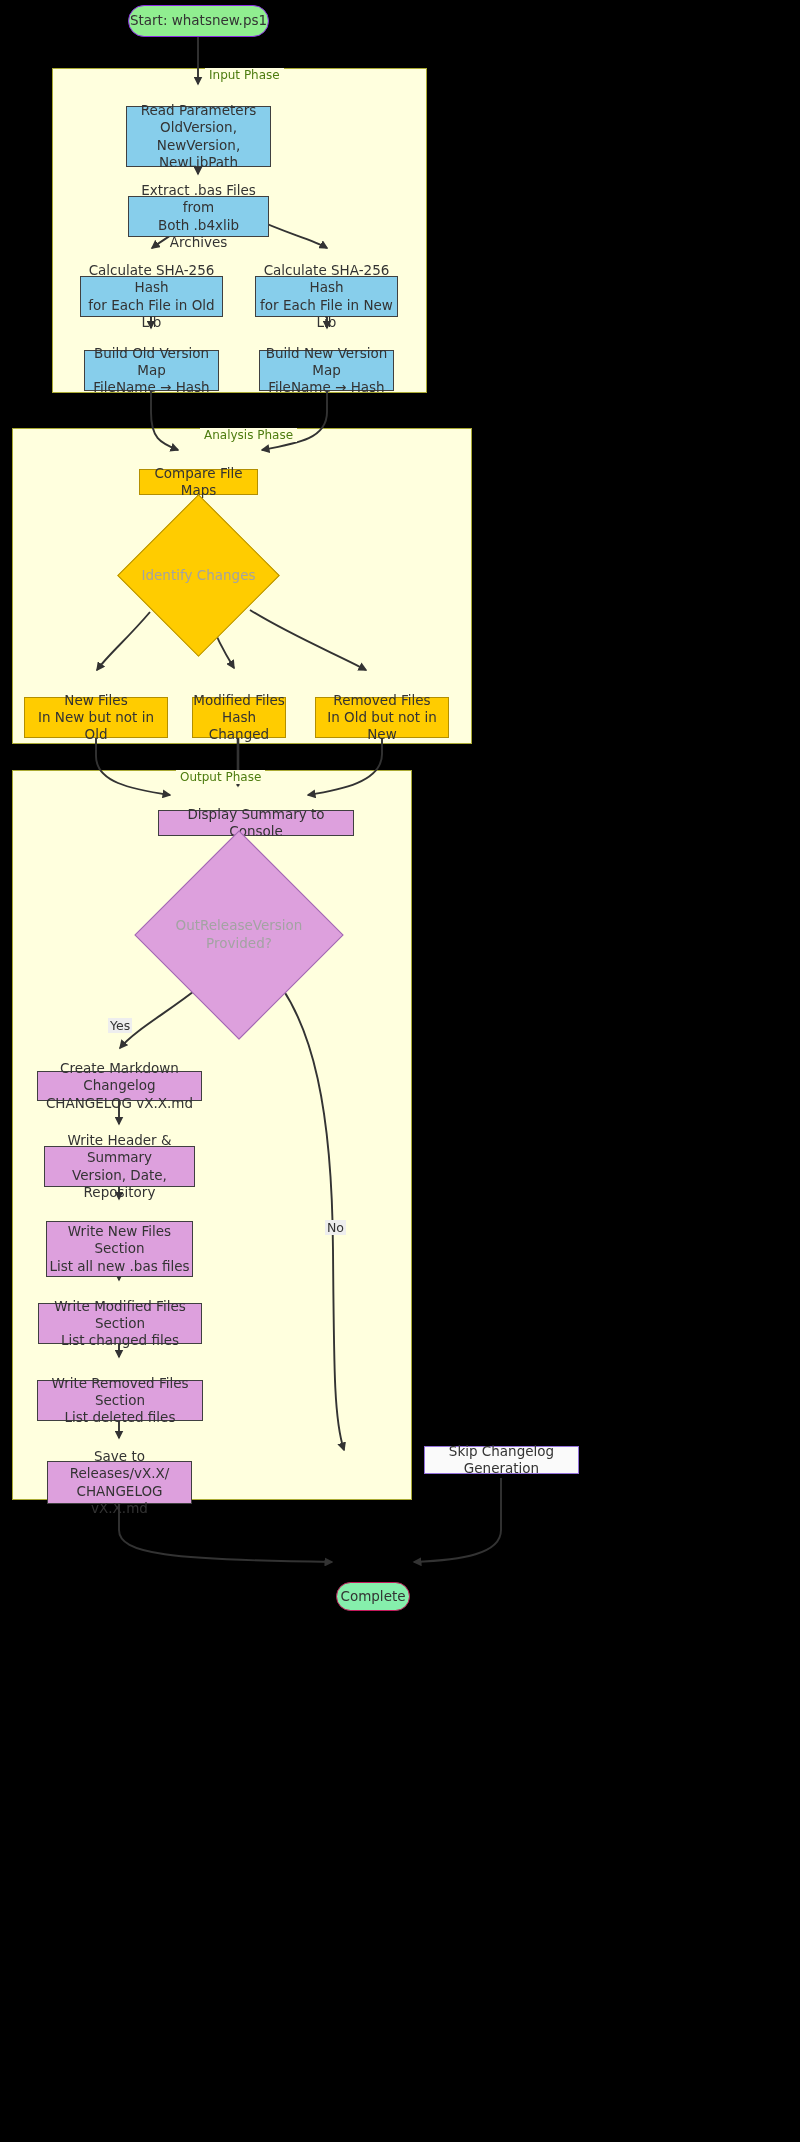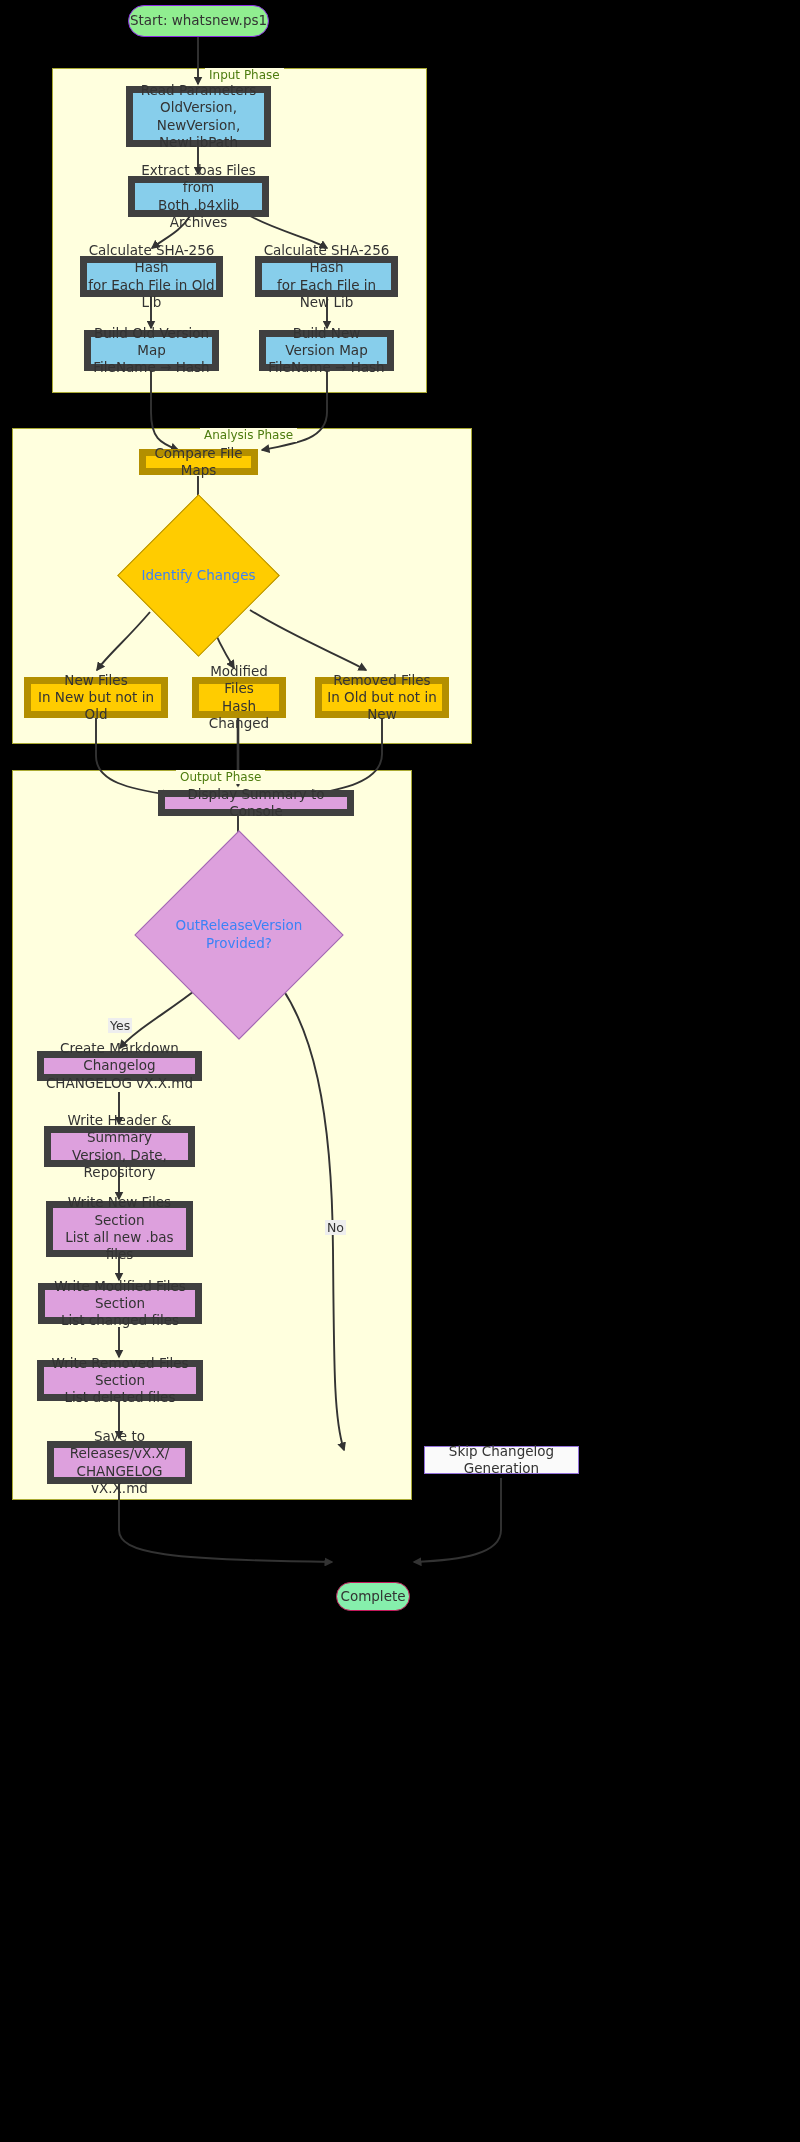--- a/index.html
+++ b/index.html
@@ -5,36 +5,36 @@
   html,body{margin:0;padding:0;background:#000;}
   body{width:800px;height:2142px;position:relative;font-family:"DejaVu Sans","Liberation Sans",sans-serif;}
   #stage{position:absolute;left:0;top:0;width:800px;height:2142px;}
   svg#edges{position:absolute;left:0;top:0;width:800px;height:2142px;pointer-events:none;}
 
   .cluster{position:absolute;background:#ffffde;border:1px solid #aaaa33;box-sizing:border-box;}
   .cluster-label{position:absolute;font-size:12px;color:#4d7c0f;background:#ffffde;padding:0 4px;white-space:nowrap;}
 
   .node{position:absolute;box-sizing:border-box;display:flex;align-items:center;justify-content:center;
         text-align:center;font-size:13.5px;line-height:1.28;color:#333;}
-  .proc{border:7px solid #404040;}
+  .proc{border:1px solid #404040;margin-top:20px;}
   .blue{background:#87ceeb;}
   .amber{background:#ffcc00;border-color:#b38f00;}
   .violet{background:#dda0dd;}
   .plain{background:#fafafa;border:1px solid #9370db;}
   .stadium{background:#90ee90;border:1px solid #8a2be2;border-radius:22px;}
   .stadium-pink{background:#86efac;border:1px solid #c2185b;border-radius:18px;margin-top:35px;}
 
   .diamond{position:absolute;}
   .diamond .dshape{position:absolute;left:0;top:0;width:100%;height:100%;
         transform:rotate(45deg);box-sizing:border-box;}
   .dshape.amberd{background:#ffcc00;border:1px solid #b38f00;}
   .dshape.violetd{background:#dda0dd;border:1px solid #a066b0;}
   .diamond .dtext{position:absolute;left:0;top:0;width:100%;height:100%;
         display:flex;align-items:center;justify-content:center;text-align:center;
-        font-size:13.5px;line-height:1.3;color:#3b82f6;}
+        font-size:13.5px;line-height:1.3;color:#a3a3a3;}
 
   .elabel{position:absolute;font-size:12.5px;color:#333;background:#eeeeee;padding:0 2px;white-space:nowrap;}
 </style>
 </head>
 <body>
 
 <div id="stage">
 
   <div class="cluster" style="left:52px;top:68px;width:375px;height:325px;"></div>
   <div class="cluster" style="left:12px;top:428px;width:460px;height:316px;"></div>

